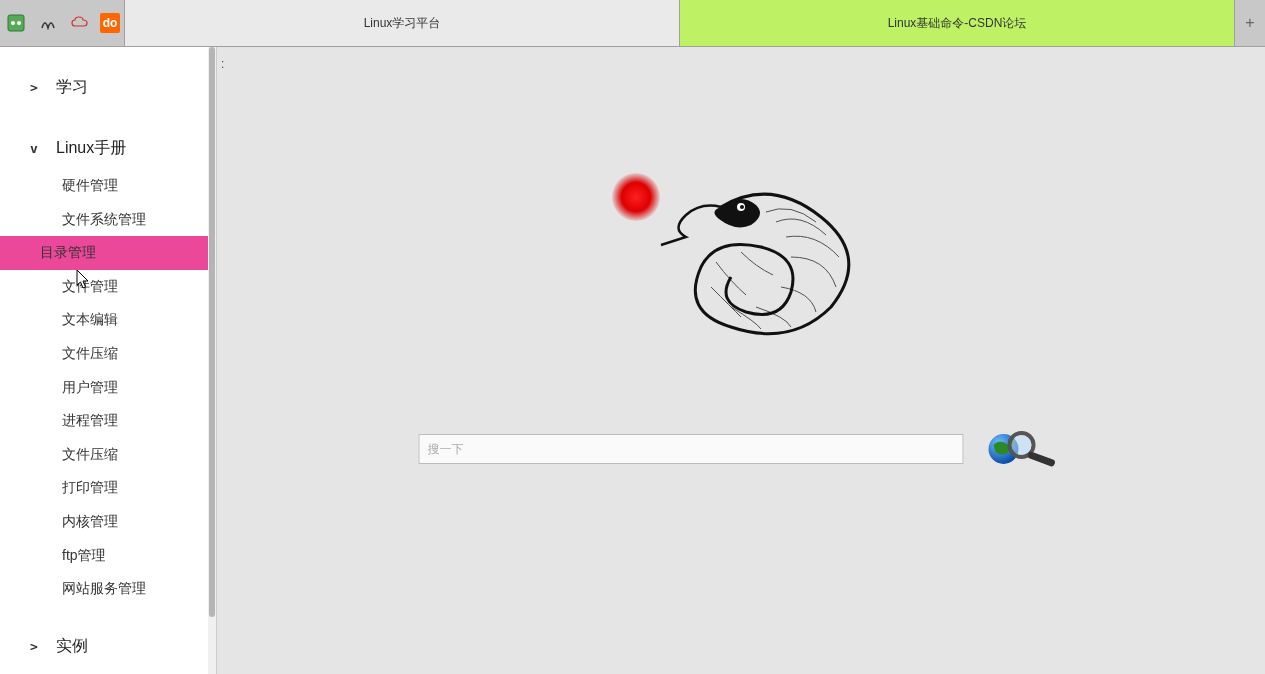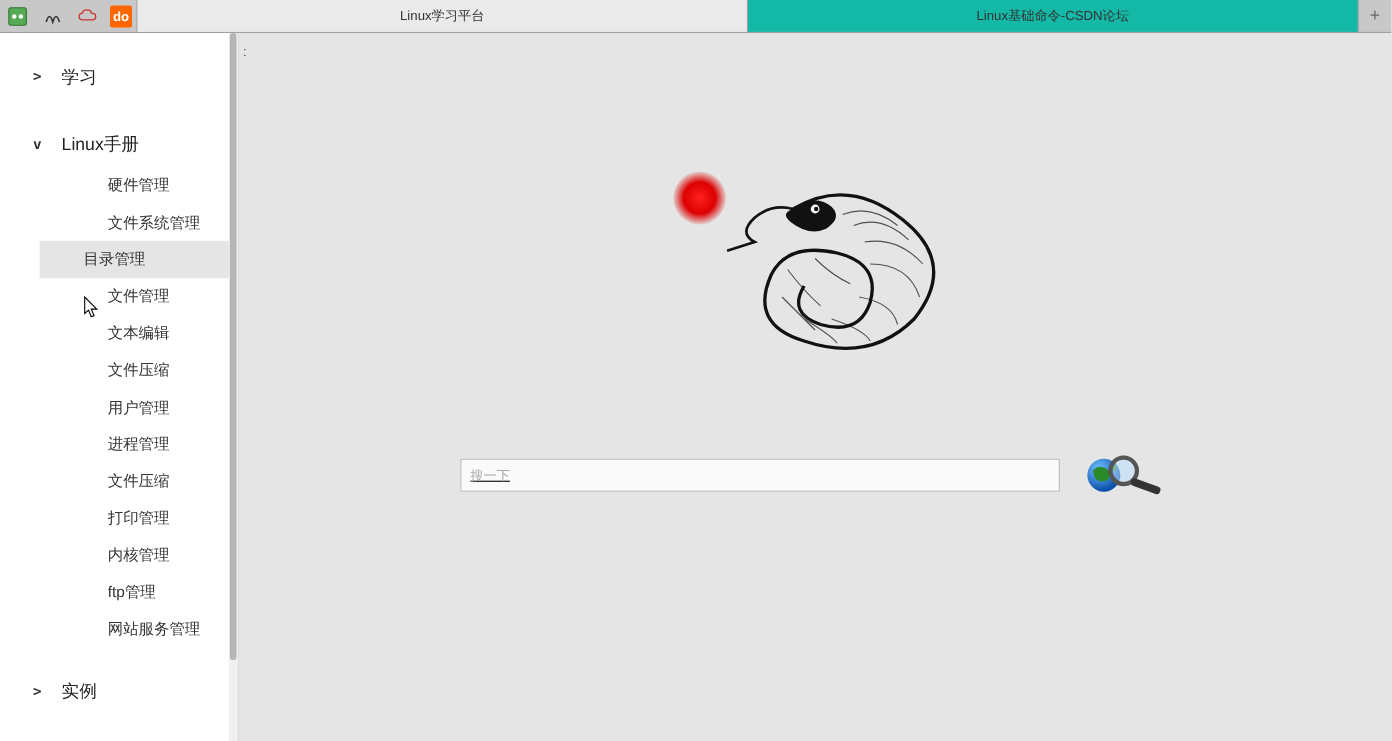--- a/index.html
+++ b/index.html
@@ -1,20 +1,20 @@
 <!DOCTYPE html>
 <html><head>
 <meta charset="utf-8">
 <style>
   * { box-sizing: border-box; margin: 0; padding: 0; }
   html, body { width: 1265px; height: 674px; font-family: "Microsoft YaHei", "PingFang SC", sans-serif; background: #e8e8e8; overflow: hidden; }
   
   
   .browser-bar {
-    height: 30px;
+    height: 47px;
     background: #c8c8c8;
     border-bottom: 1px solid #a0a0a0;
     display: flex;
     align-items: stretch;
   }
   .browser-icons {
     display: flex;
     align-items: center;
     padding: 0 4px;
     gap: 8px;
@@ -40,21 +40,21 @@
     text-align: right;
   }
   .tab {
     flex: 1;
     display: flex;
     align-items: center;
     justify-content: center;
     font-size: 12px;
     color: #333;
     border-right: 1px solid #a0a0a0;
-    background: #14b8a6;
+    background: #bef264;
     cursor: pointer;
   }
   .tab.active {
     background: #eaeaea;
   }
   .new-tab {
     width: 30px;
     display: flex; align-items: center; justify-content: center;
     color: #666;
     font-size: 16px;
@@ -109,24 +109,23 @@
     font-size: 13px;
     color: #333;
     margin-right: 10px;
   }
   .nav-item {
     padding: 7px 20px 7px 62px;
     font-size: 14px;
     color: #333;
     cursor: pointer;
     line-height: 1.4;
-    margin-left: 36px;
   }
   .nav-item.active {
-    background: #e5e5e5;
+    background: #ec4899;
     padding-left: 40px;
   }
   
   
   .content {
     flex: 1;
     background: #e5e5e5;
     position: relative;
   }
   .content-marker {
@@ -145,21 +144,20 @@
     height: 200px;
   }
   .search-row {
     position: absolute;
     top: 380px;
     left: 50%;
     transform: translateX(-50%);
     display: flex;
     align-items: center;
     gap: 20px;
-    text-decoration: underline;
   }
   .search-input {
     width: 545px;
     height: 30px;
     border: 1px solid #bbb;
     background: #fafafa;
     font-size: 12px;
     padding: 0 8px;
     color: #999;
     outline: none;

